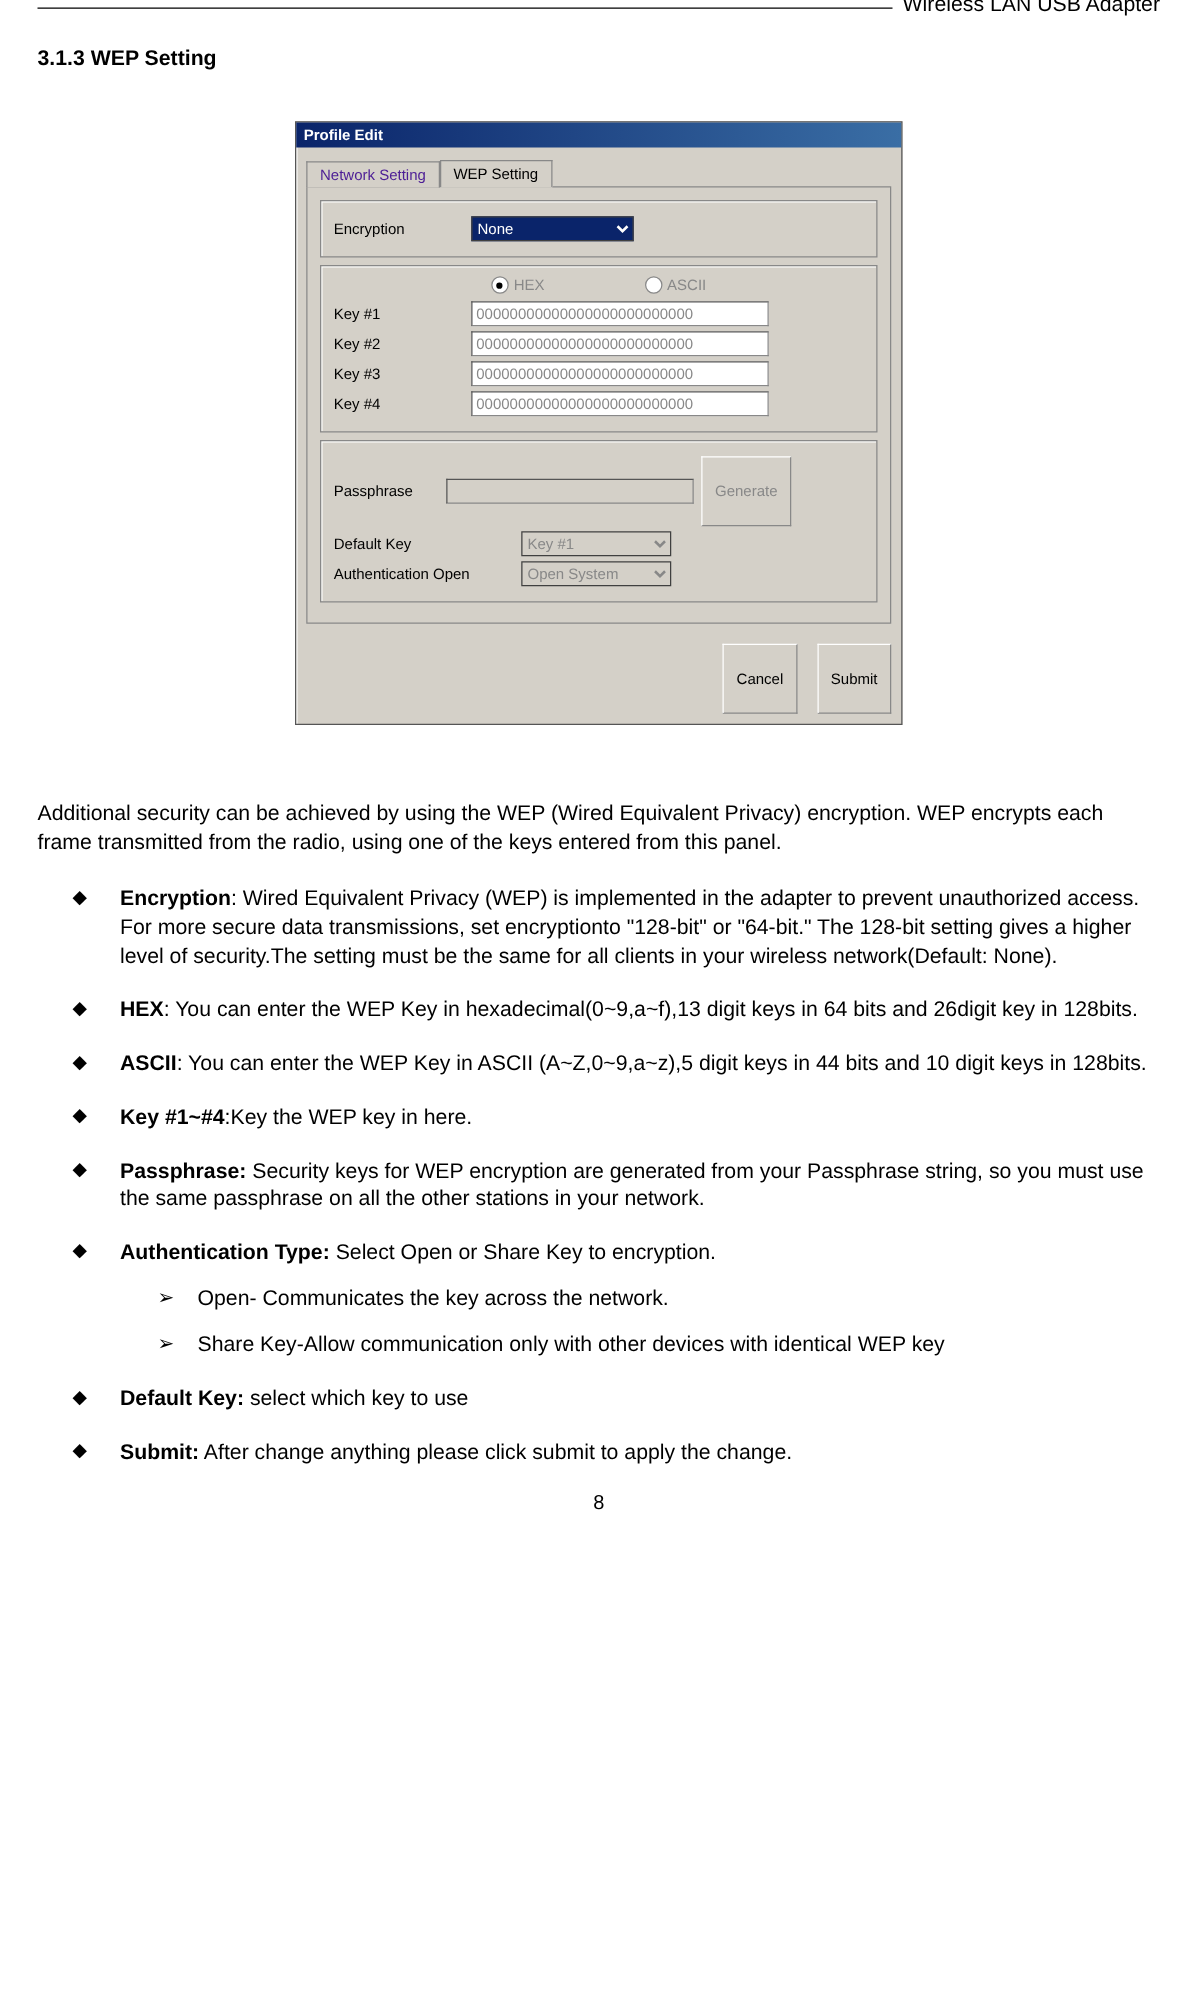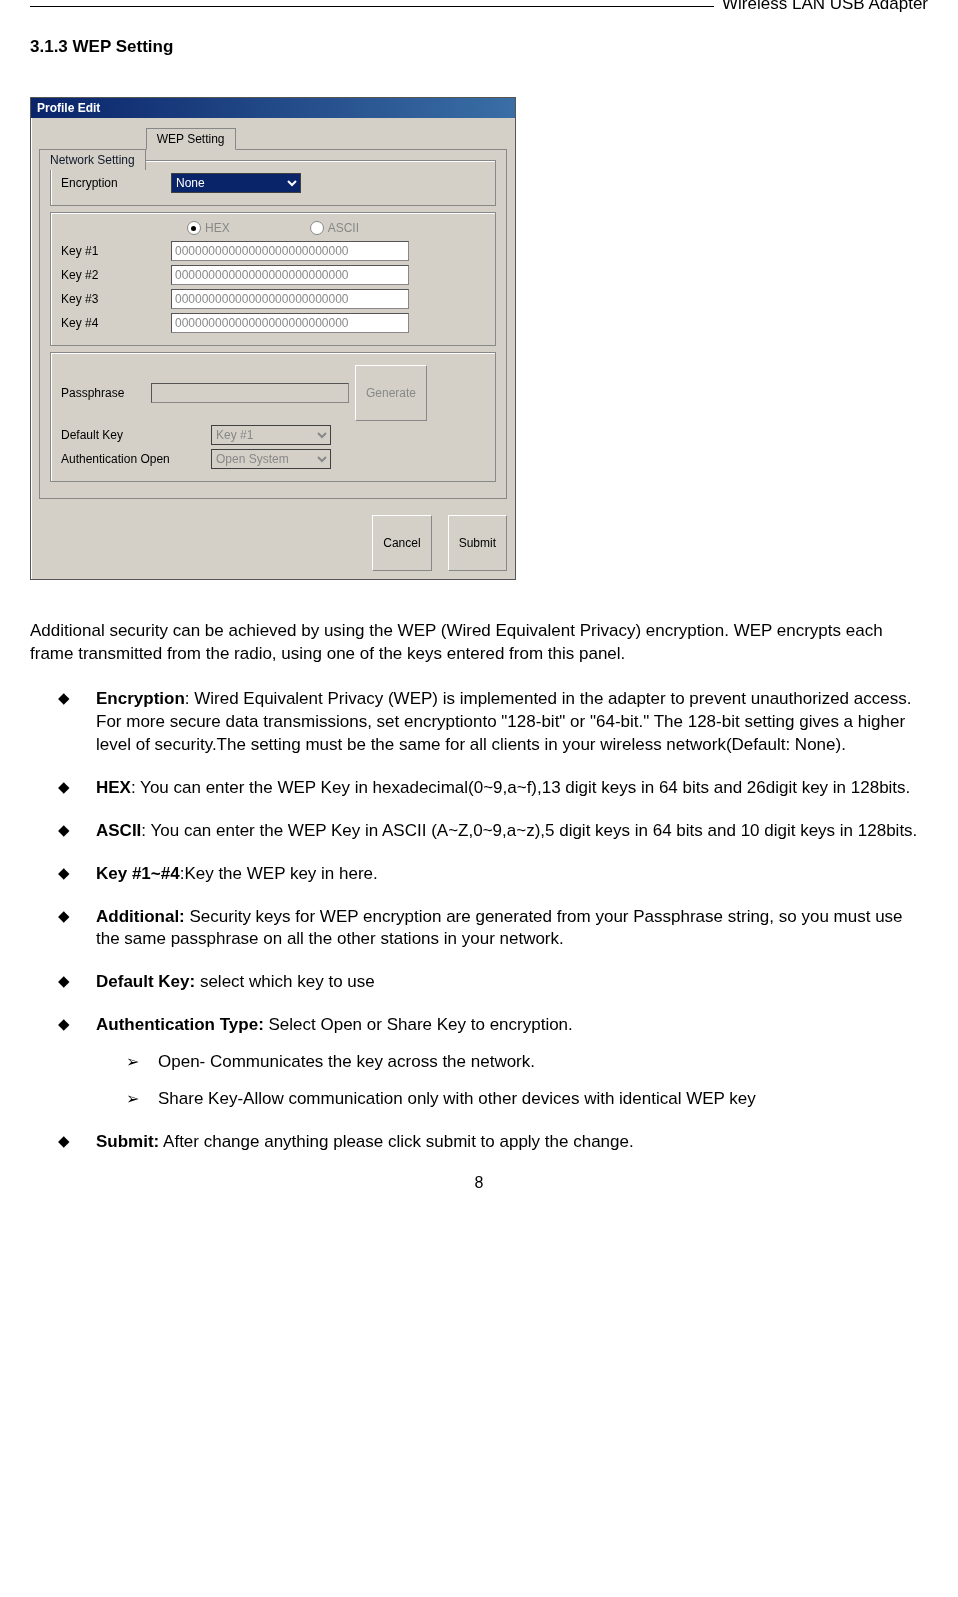--- a/index.html
+++ b/index.html
@@ -17,21 +17,22 @@
   .header-wrap { position: relative; }
   .header-line { border-bottom: 1.5px solid #000; margin-bottom: 30px; padding-top: 6px;}
   .header-text { position:absolute; right:0; top:-6px; background:#fff; padding-left:8px; }
   h2.section {
     font-size: 17px;
     font-weight: bold;
     margin: 30px 0 40px 0;
   }
   .figure {
     display: flex;
-    margin-bottom: 40px;
+    justify-content: center;
+    margin-bottom: 60px;
   }
   .dialog {
     width: 484px;
     background: #d4d0c8;
     border: 1px solid #555;
     box-shadow: 1px 1px 0 #fff inset;
     font-family: Tahoma, Arial, sans-serif;
     font-size: 12px;
   }
   .titlebar {
@@ -55,22 +56,22 @@
     background: #d4d0c8;
     border: 1px solid #888;
     border-bottom: none;
     padding: 3px 10px;
     font-size: 12px;
     margin-right: 0px;
     position: relative;
   }
   .tab.inactive {
     background: #d4d0c8;
-    top: 20px;
-    color: #0f172a;
+    top: 0;
+    color: #4c1d95;
   }
   .tab.active {
     background: #d4d0c8;
     border-bottom: 1px solid #d4d0c8;
     z-index: 3;
   }
   .tab-panel {
     border: 1px solid #888;
     background: #d4d0c8;
     padding: 10px;
@@ -270,27 +271,27 @@
         <button class="btn">Submit</button>
       </div>
     </div>
   </div>
 
   <p class="body">Additional security can be achieved by using the WEP (Wired Equivalent Privacy) encryption. WEP encrypts each frame transmitted from the radio, using one of the keys entered from this panel.</p>
 
   <ul class="diamond">
     <li><span class="term">Encryption</span><span>: Wired Equivalent Privacy (WEP) is implemented in the adapter to prevent unauthorized access. For more secure data transmissions, set encryptionto "128-bit" or "64-bit." The 128-bit setting gives a higher level of security.The setting must be the same for all clients in your wireless network(Default: None).</span></li>
     <li><span class="term">HEX</span><span>: You can enter the WEP Key in hexadecimal(0~9,a~f),13 digit keys in 64 bits and 26digit key in 128bits.</span></li>
-    <li><span class="term">ASCII</span><span>: You can enter the WEP Key in ASCII (A~Z,0~9,a~z),5 digit keys in 64 bits and 10 digit keys in 128bits.</span></li>
+    <li><span class="term">ASCII</span><span>: You can enter the WEP Key in ASCII (A~Z,0~9,a~z),5 digit keys in 44 bits and 10 digit keys in 128bits.</span></li>
     <li><span class="term">Key #1~#4</span><span>:Key the WEP key in here.</span></li>
-    <li><span class="term">Additional:</span><span> Security keys for WEP encryption are generated from your Passphrase string, so you must use the same passphrase on all the other stations in your network.</span></li>
-    <li><span class="term">Default Key:</span><span> select which key to use</span></li>
+    <li><span class="term">Passphrase:</span><span> Security keys for WEP encryption are generated from your Passphrase string, so you must use the same passphrase on all the other stations in your network.</span></li>
     <li><span class="term">Authentication Type:</span><span> Select Open or Share Key to encryption.</span>
       <ul class="arrow">
         <li>Open- Communicates the key across the network.</li>
         <li>Share Key-Allow communication only with other devices with identical WEP key</li>
       </ul>
     </li>
+    <li><span class="term">Default Key:</span><span> select which key to use</span></li>
     <li><span class="term">Submit:</span><span> After change anything please click submit to apply the change.</span></li>
   </ul>
 
   <div class="pagenum">8</div>
 </div>
 
 </body></html>

